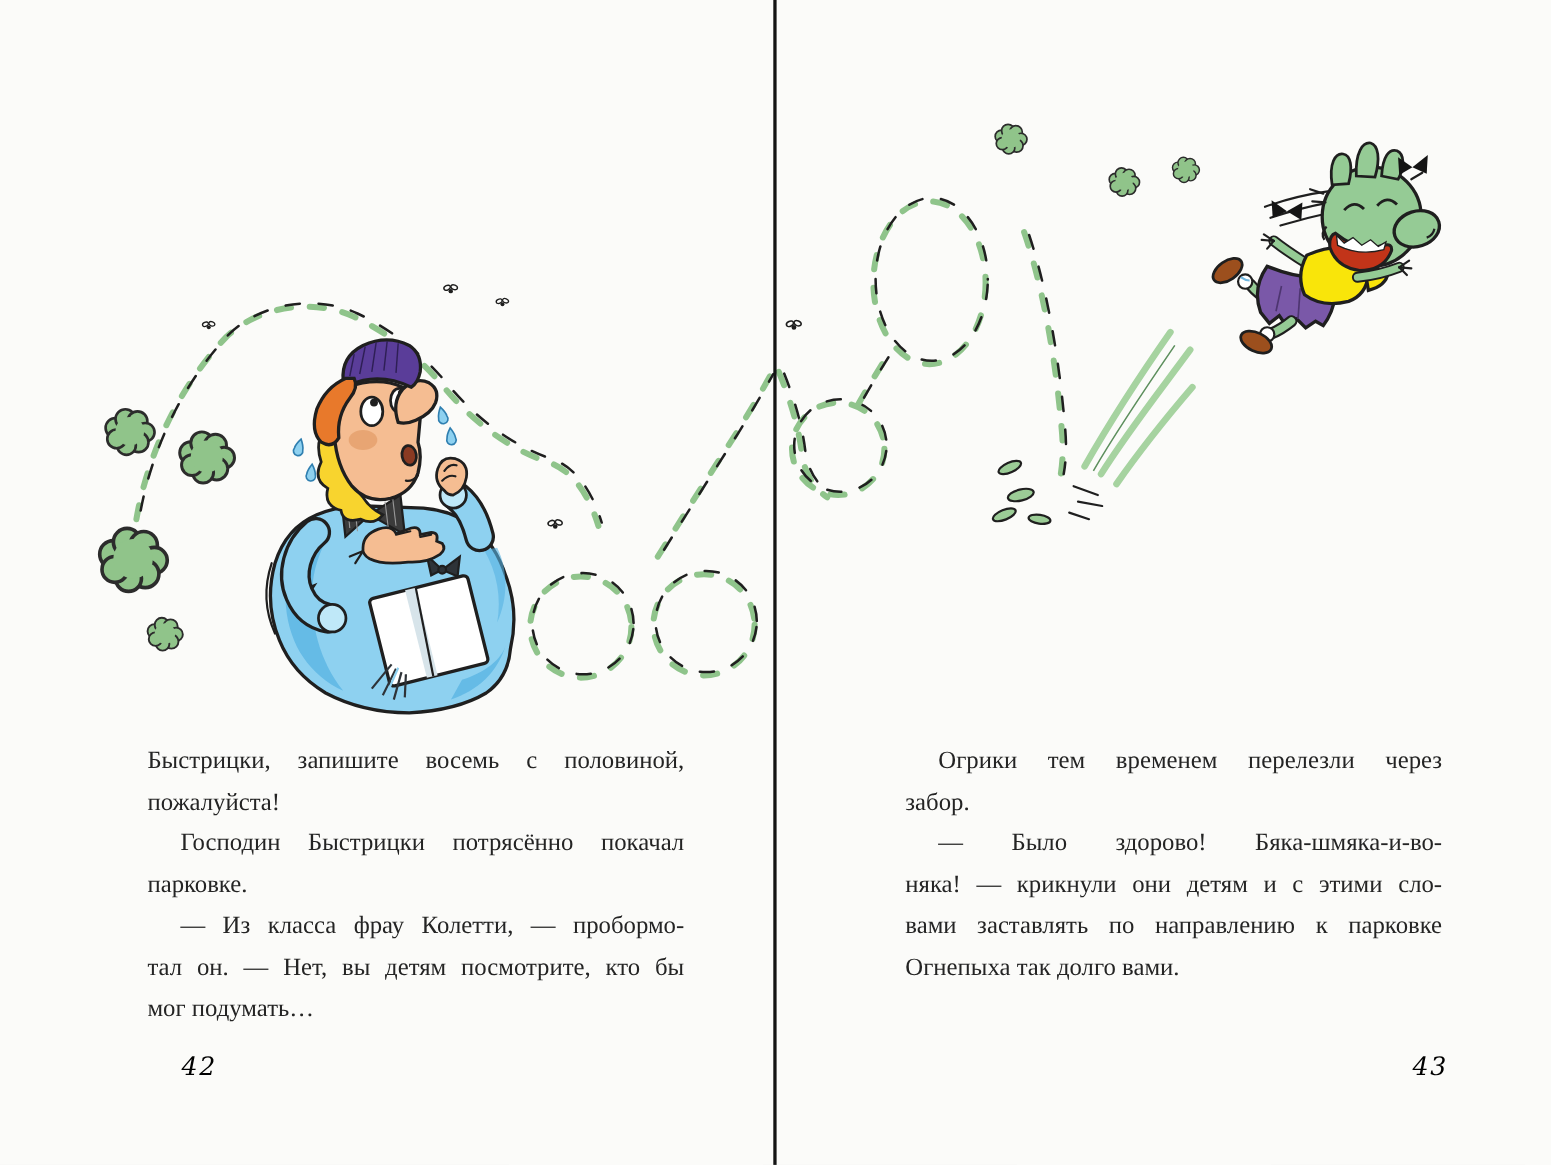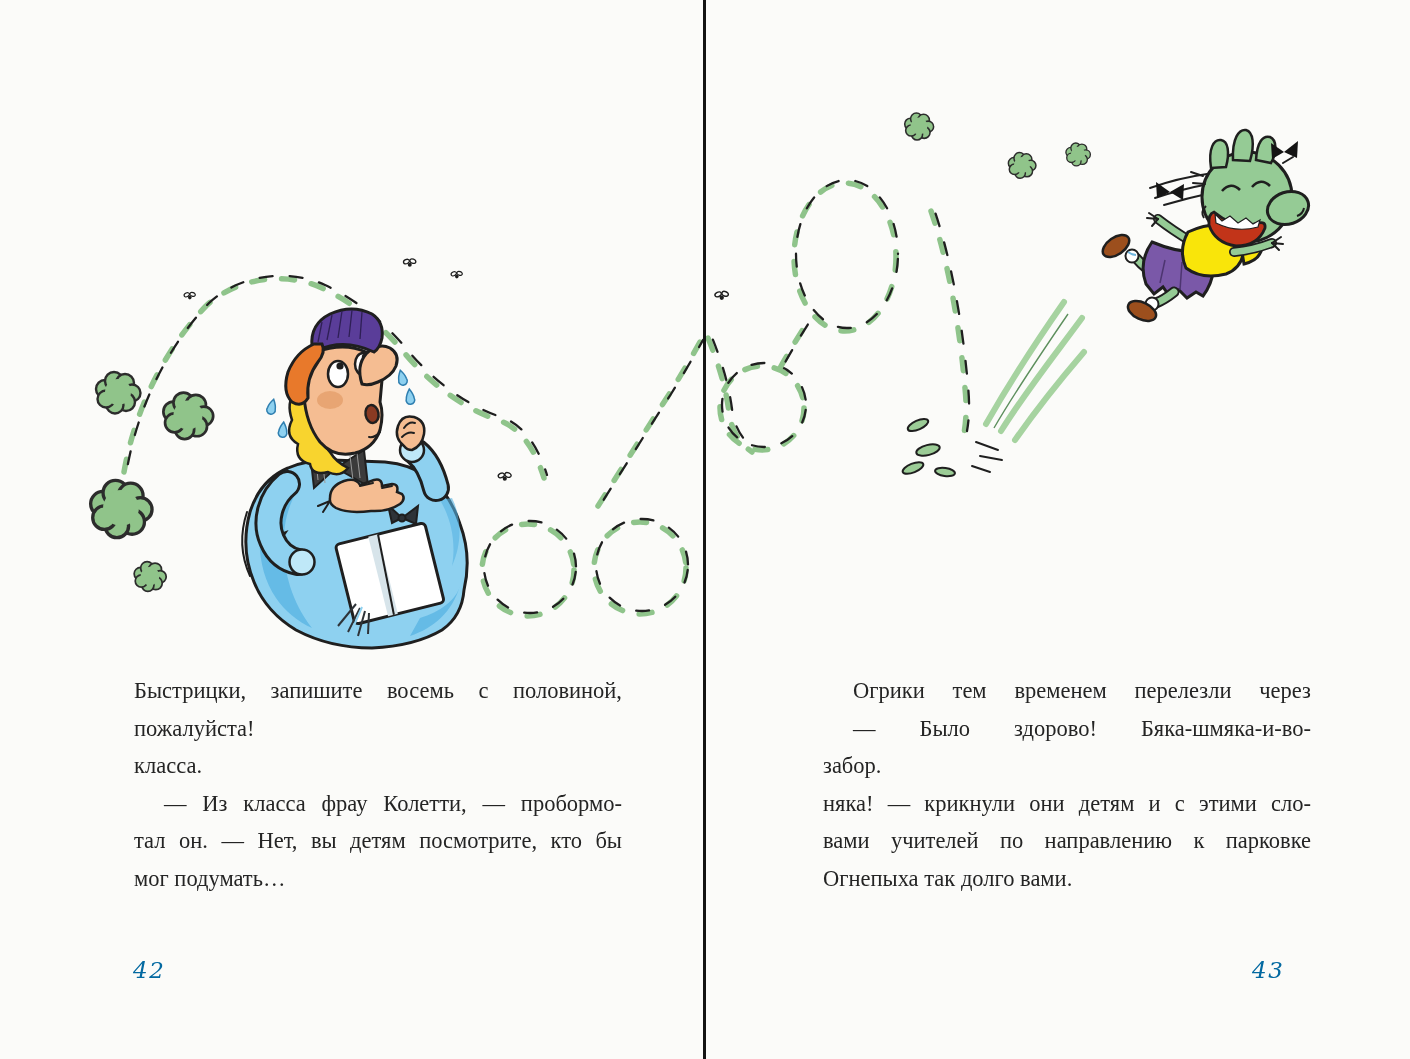--- a/index.html
+++ b/index.html
@@ -8,21 +8,21 @@
   .spread{position:absolute;left:0;top:0;width:1410px;height:1059px;background:#fbfbf9;overflow:hidden;padding-left:28px;}
   .gutter{position:absolute;left:703px;top:0;width:3px;height:1059px;background:#141414;}
   .illus{position:absolute;top:0;}
   .textcol{position:absolute;top:672px;width:488px;color:#242424;font-size:22.5px;}
   .textcol .line{line-height:37.6px;height:37.6px;white-space:nowrap;}
   .textcol .line.j{white-space:normal;text-align:justify;text-align-last:justify;text-justify:inter-word;}
   .textcol .line.ind{padding-left:30px;}
   #ltext{left:134px;}
   #rtext{left:789px;margin-left:34px;}
   .pagenum{position:absolute;top:957px;font-family:"DejaVu Serif",serif;font-style:italic;
-           font-size:23px;color:#0369a1;letter-spacing:1.5px;}
+           font-size:23px;color:#000000;letter-spacing:1.5px;margin-left:32px;}
   #pn42{left:133px;}
   #pn43{left:1252px;}
   
   .dashG{fill:none;stroke:#8fc48b;stroke-width:5.5;stroke-dasharray:13 17;stroke-linecap:round;}
   .dashK{fill:none;stroke:#1f1f1f;stroke-width:2.3;stroke-dasharray:13 17;stroke-linecap:round;}
   .bushc{fill:#90c48a;stroke:#2c2c2c;stroke-width:2.4;}
   .bushf{fill:#90c48a;}
   .flyw{fill:none;stroke:#1e1e1e;stroke-width:1.2;}
   .inkline{fill:none;stroke:#1f1f1f;stroke-width:2;stroke-linecap:round;}
   .speed{fill:none;stroke:#a6d3a0;stroke-width:6;stroke-linecap:round;}
@@ -276,32 +276,33 @@
       <path d="M1297 216 q6 -2 7 -8" fill="none" stroke="#1f1f1f" stroke-width="2"></path>
       <path d="M1214 212 Q1236 230 1258 223 Q1266 221 1265 228 Q1258 246 1236 246 Q1215 243 1209 225 Q1208 214 1214 212 Z" fill="#c23419" stroke="#1f1f1f" stroke-width="2.8"></path>
       <path d="M1215 214 L1222 221 L1230 216 L1238 223 L1246 218 L1253 224 L1260 220 L1258 227 Q1236 233 1216 223 Z" fill="#ffffff" stroke="#1f1f1f" stroke-width="1.2"></path>
       <path d="M1206 206 q-6 6 -2 12" fill="none" stroke="#1f1f1f" stroke-width="2"></path>
     </g>
   </svg>
 
   <div class="textcol" id="ltext">
     <div class="line j">Быстрицки, запишите восемь с половиной,</div>
     <div class="line">пожалуйста!</div>
-    <div class="line">класса.</div>
+    <div class="line j ind">Господин Быстрицки потрясённо покачал</div>
+    <div class="line">парковке.</div>
     <div class="line j ind">— Из класса фрау Колетти, — пробормо-</div>
     <div class="line j">тал он. — Нет, вы детям посмотрите, кто бы</div>
     <div class="line">мог подумать…</div>
   </div>
 
   <div class="textcol" id="rtext">
     <div class="line j ind">Огрики тем временем перелезли через</div>
+    <div class="line">забор.</div>
     <div class="line j ind">— Было здорово! Бяка-шмяка-и-во-</div>
-    <div class="line">забор.</div>
     <div class="line j">няка! — крикнули они детям и с этими сло-</div>
-    <div class="line j">вами учителей по направлению к парковке</div>
+    <div class="line j">вами заставлять по направлению к парковке</div>
     <div class="line">Огнепыха так долго вами.</div>
   </div>
 
   <div class="pagenum" id="pn42">42</div>
   <div class="pagenum" id="pn43">43</div>
 
   <div class="gutter"></div>
 </div>
 
 </body></html>

